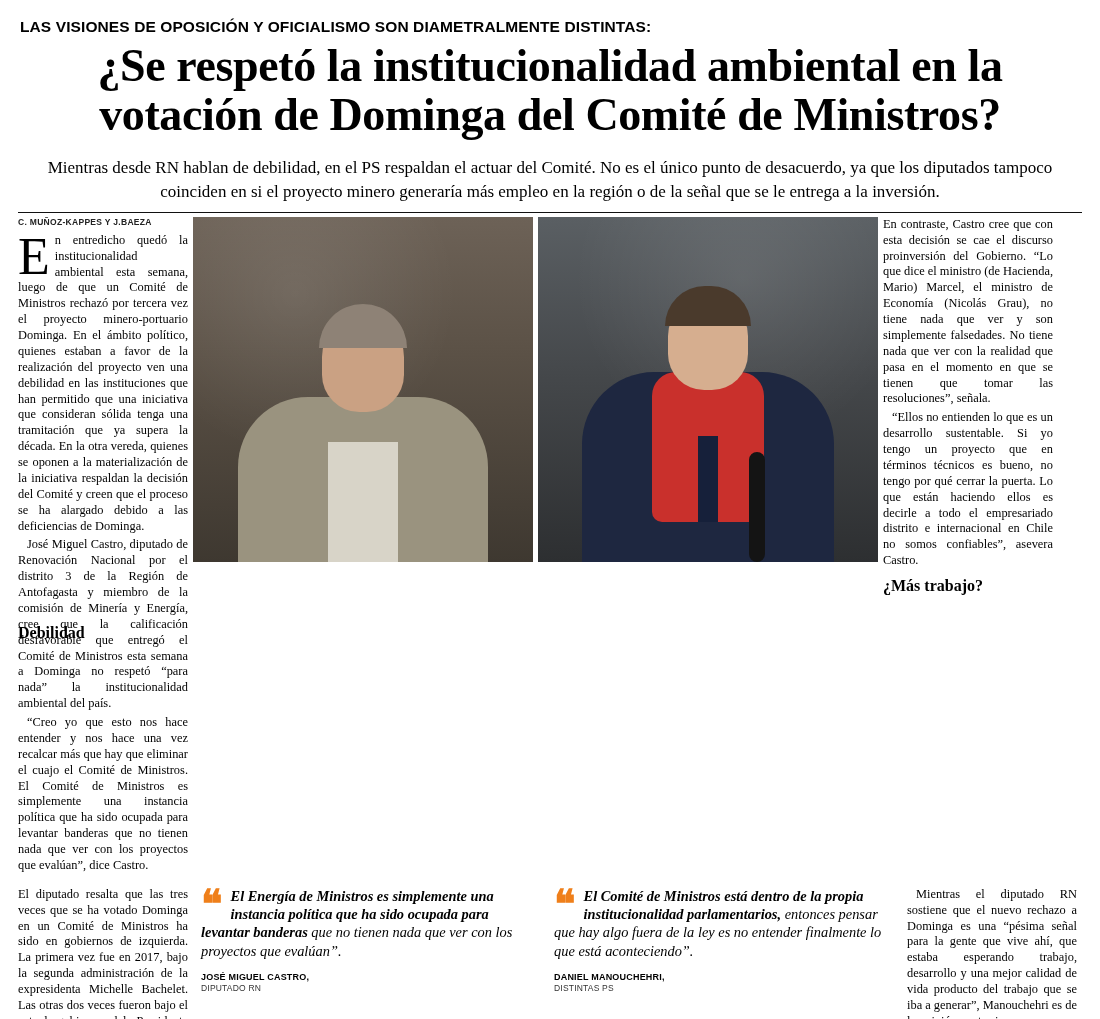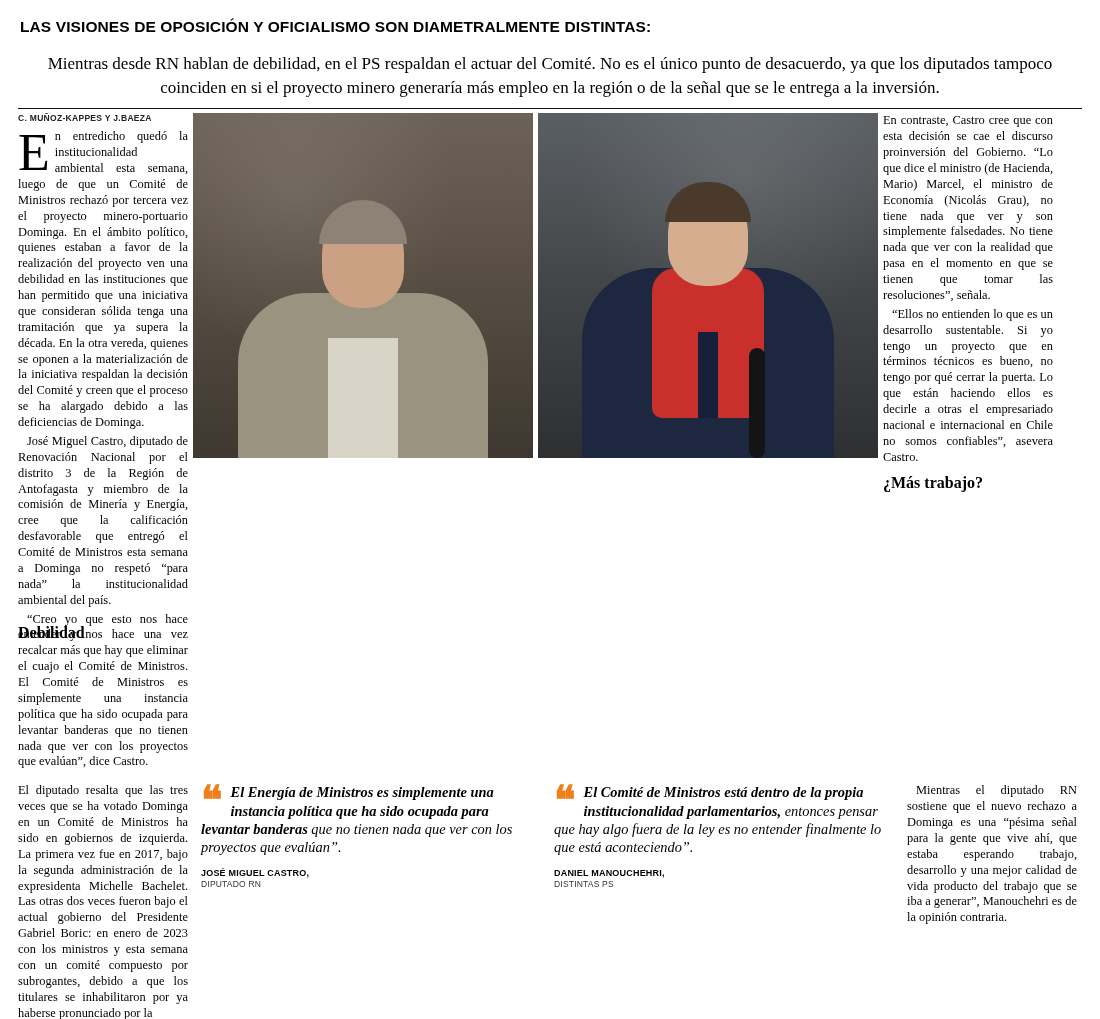--- a/index.html
+++ b/index.html
@@ -145,20 +145,21 @@
     margin:7px 0 4px 0;
   }
 </style>
 </head>
 <body>
 
 <div class="page">
 
   <div class="kicker">LAS VISIONES DE OPOSICIÓN Y OFICIALISMO SON DIAMETRALMENTE DISTINTAS:</div>
 
+  <h1 class="headline">¿Se respetó la institucionalidad ambiental en la votación de Dominga del Comité de Ministros?</h1>
 
   <p class="standfirst">Mientras desde RN hablan de debilidad, en el PS respaldan el actuar del Comité. No es el único punto de desacuerdo, ya que los diputados tampoco coinciden en si el proyecto minero generaría más empleo en la región o de la señal que se le entrega a la inversión.</p>
 
   <hr class="rule">
 
   <div class="topgrid">
 
     <div>
       <div class="byline">C. MUÑOZ-KAPPES Y J.BAEZA</div>
       <div class="bodycol">
@@ -181,21 +182,21 @@
       <div class="fig scarf"></div>
       <div class="fig tie"></div>
       <div class="fig head"></div>
       <div class="fig hair"></div>
       <div class="mic"></div>
 
     </div>
 
     <div class="bodycol">
       <p class="first">En contraste, Castro cree que con esta decisión se cae el discurso proinversión del Gobierno. “Lo que dice el ministro (de Hacienda, Mario) Marcel, el ministro de Economía (Nicolás Grau), no tiene nada que ver y son simplemente falsedades. No tiene nada que ver con la realidad que pasa en el momento en que se tienen que tomar las resoluciones”, señala.</p>
-      <p>“Ellos no entienden lo que es un desarrollo sustentable. Si yo tengo un proyecto que en términos técnicos es bueno, no tengo por qué cerrar la puerta. Lo que están haciendo ellos es decirle a otras el empresariado nacional e internacional en Chile no somos confiables”, asevera Castro.</p>
+      <p>“Ellos no entienden lo que es un desarrollo sustentable. Si yo tengo un proyecto que en términos técnicos es bueno, no tengo por qué cerrar la puerta. Lo que están haciendo ellos es decirle a todo el empresariado distrito e internacional en Chile no somos confiables”, asevera Castro.</p>
       <div class="subhead">¿Más trabajo?</div>
     </div>
 
   </div>
 
   <div class="quoterow">
     <div>
       <div class="bodycol">
         <p class="first">El diputado resalta que las tres veces que se ha votado Dominga en un Comité de Ministros ha sido en gobiernos de izquierda. La primera vez fue en 2017, bajo la segunda administración de la expresidenta Michelle Bachelet. Las otras dos veces fueron bajo el actual gobierno del Presidente Gabriel Boric: en enero de 2023 con los ministros y esta semana con un comité compuesto por subrogantes, debido a que los titulares se inhabilitaron por ya haberse pronunciado por la</p>
       </div>

